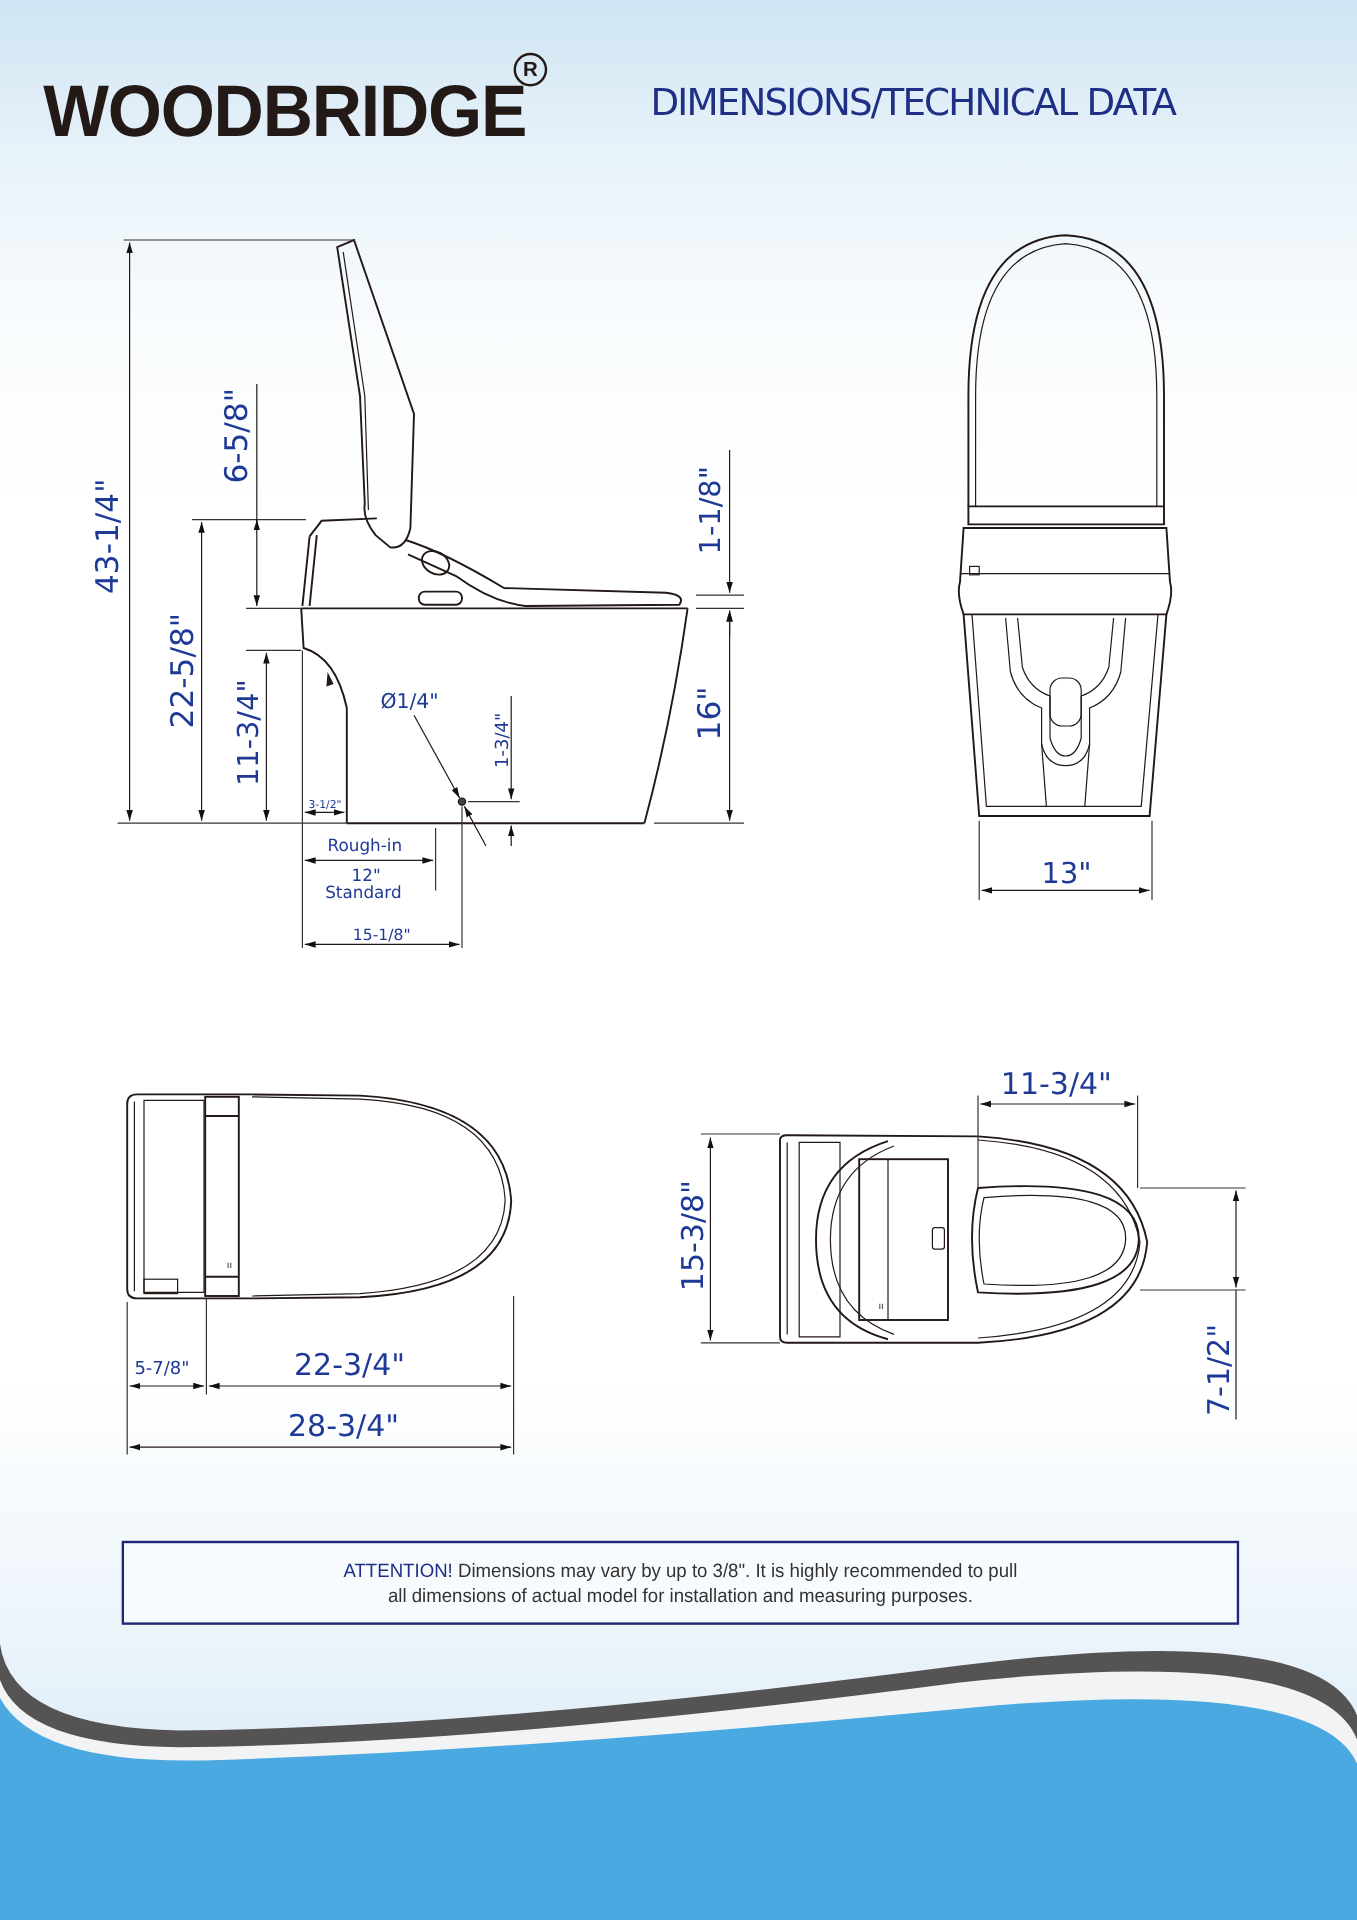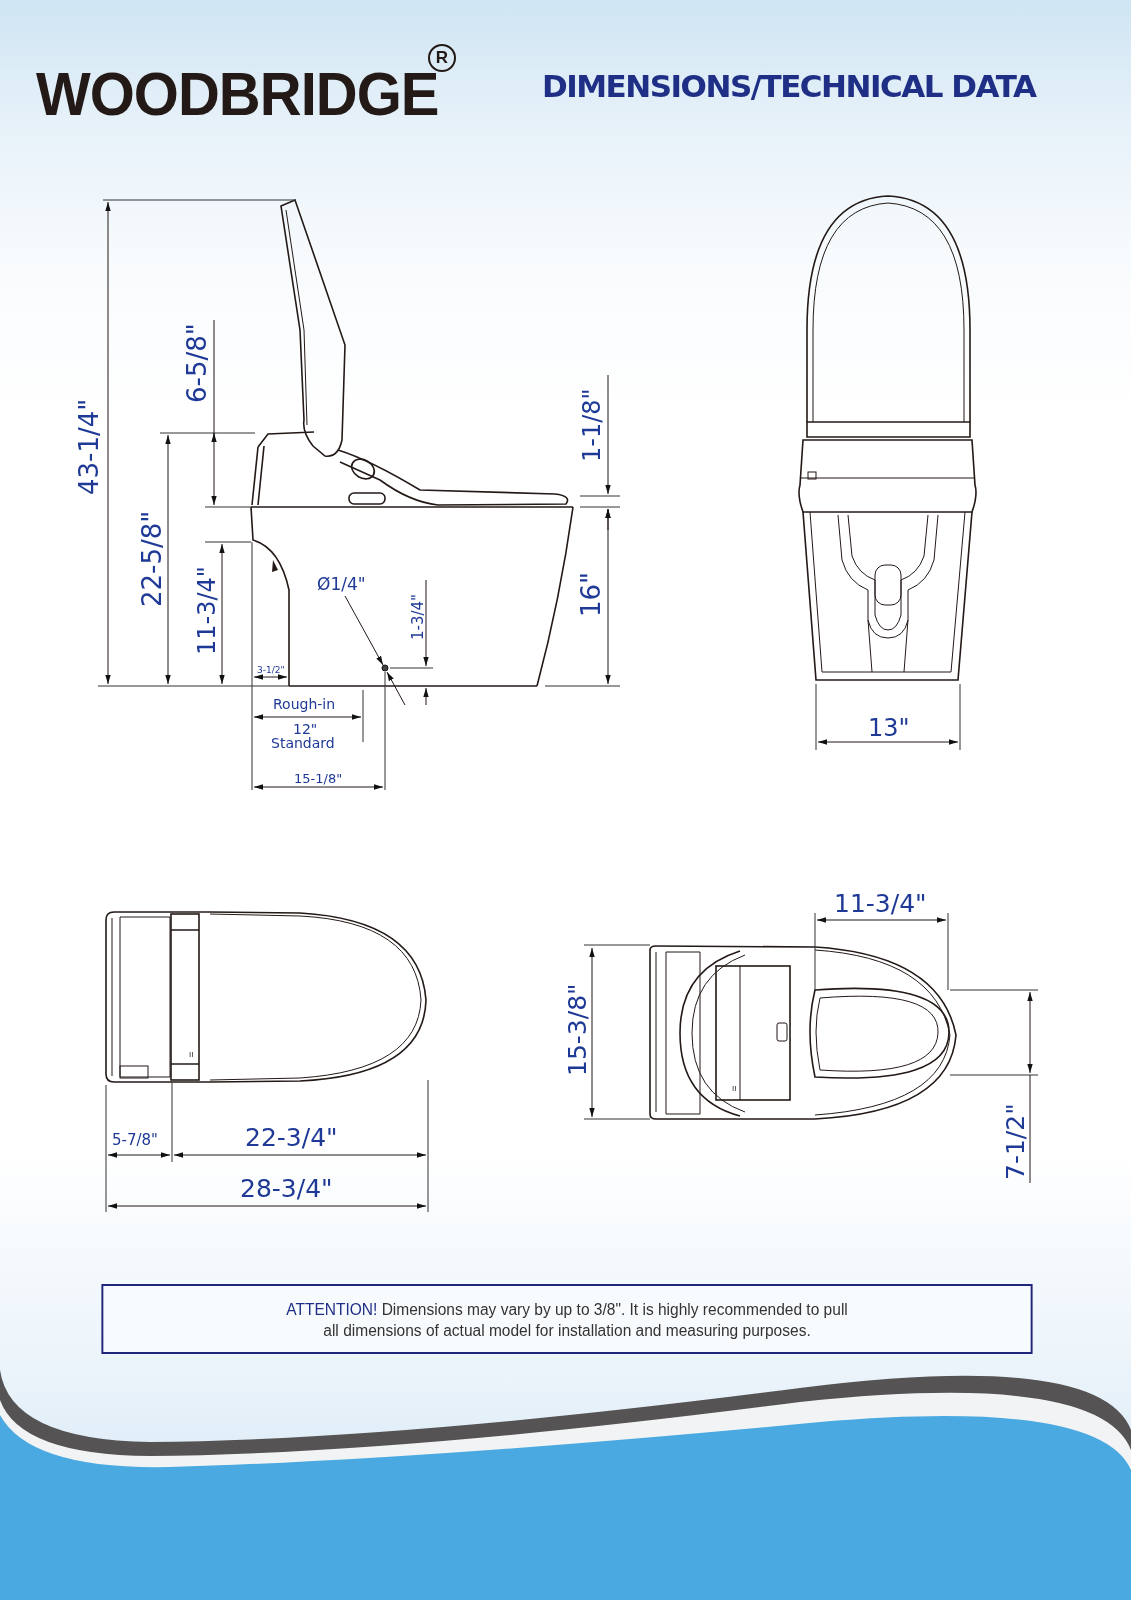--- a/index.html
+++ b/index.html
@@ -14,21 +14,21 @@
     font-size:58px; letter-spacing:-1px; color:#231916;
     transform: scaleY(1.05); transform-origin:left top;
   }
   .reg {
     position:absolute; left:428px; top:44px;
     width:24px; height:24px; border:2.5px solid #231916; border-radius:50%;
     font-size:17px; font-weight:700; color:#231916; text-align:center; line-height:24px;
   }
   .doc-title {
     position:absolute; left:542px; top:68px;
-    font-family:"DejaVu Sans", sans-serif; font-weight:700; font-size:31px;
+    font-family:"DejaVu Sans", sans-serif; font-weight:400; font-size:31px;
     color:#1f2f86; letter-spacing:-1.5px;
   }
   svg.drawing { position:absolute; left:0; top:0; }
   .dim { fill:#1f3a96; font-family:"DejaVu Sans", sans-serif; }
   .line { stroke:#231916; fill:none; stroke-width:1.6; }
   .thin { stroke:#231916; fill:none; stroke-width:1; }
   .ext  { stroke:#333; fill:none; stroke-width:1; }
   .notice {
     position:absolute; left:87px; top:1284px; width:960px; height:70px;
     border:2px solid #1f2579; box-sizing:border-box; background:rgba(248,251,254,0.85);

